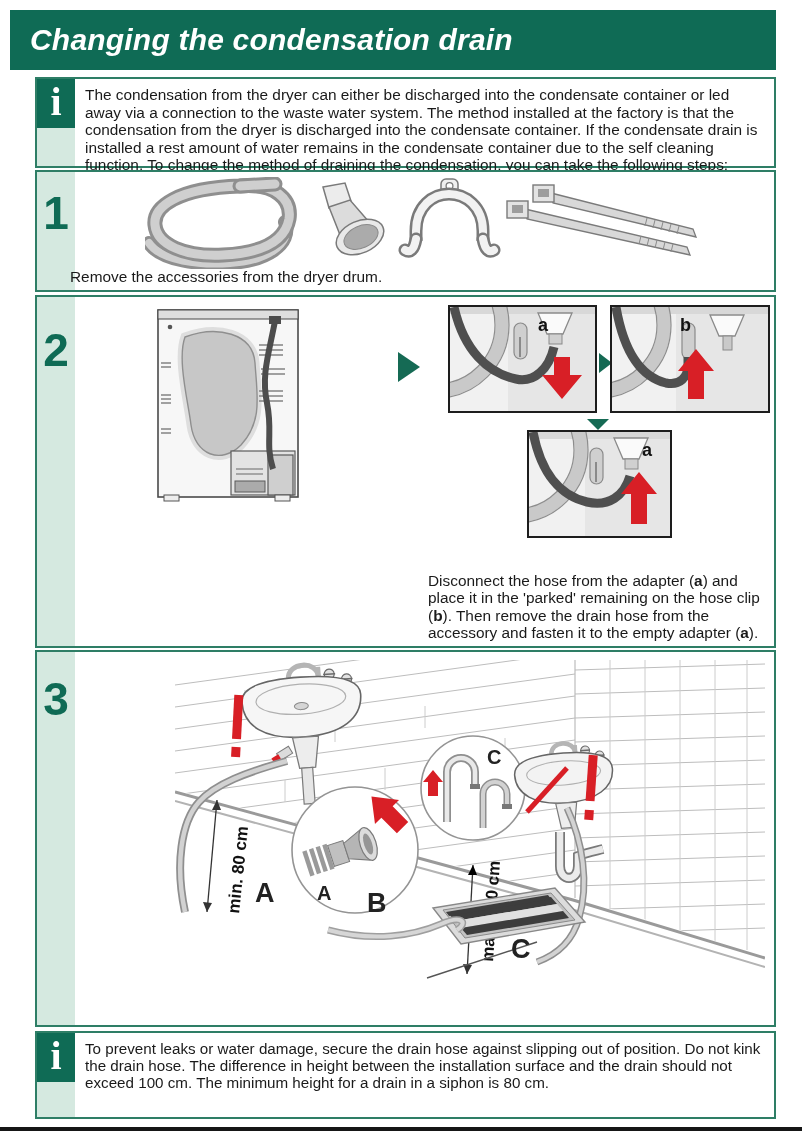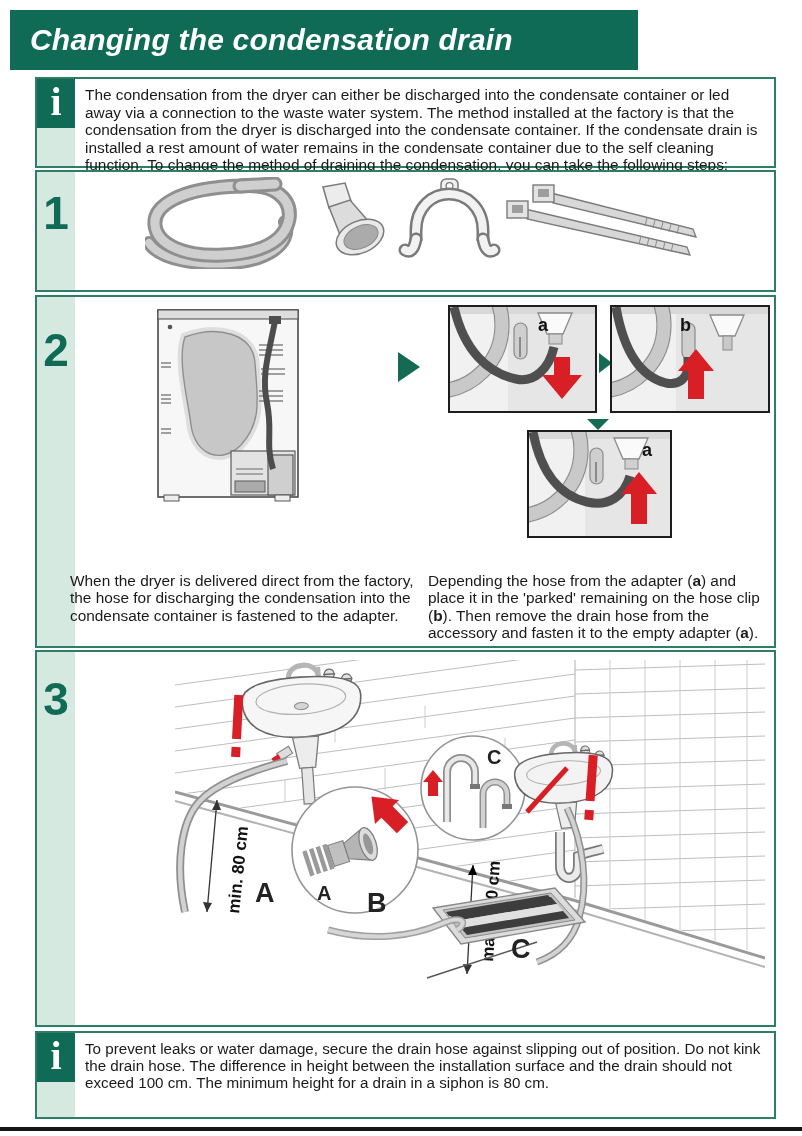--- a/index.html
+++ b/index.html
@@ -2,21 +2,21 @@
 <html><head>
 <meta charset="utf-8">
 <style>
   html,body{margin:0;padding:0;}
   body{
     width:802px;height:1136px;position:relative;background:#ffffff;
     font-family:"Liberation Sans","DejaVu Sans",sans-serif;color:#1a1a1a;
     overflow:hidden;
   }
   .banner{
-    position:absolute;left:10px;top:10px;width:628px;height:60px;
+    position:absolute;left:10px;top:10px;width:766px;height:60px;
     background:#0f6b55;color:#fff;
   }
   .banner h1{
     margin:0;padding:13px 0 0 20px;font-size:30px;font-style:italic;
     font-weight:bold;letter-spacing:.2px;
   }
   .panel{
     position:absolute;left:35px;width:741px;border:2px solid #2e7e66;
     background:#fff;box-sizing:border-box;
   }
@@ -119,20 +119,21 @@
         <line x1="172" y1="43" x2="170" y2="51"></line>
         <line x1="134" y1="53" x2="132" y2="61"></line>
           <line x1="142" y1="55" x2="140" y2="63"></line>
         <line x1="150" y1="57" x2="148" y2="65"></line>
           <line x1="158" y1="59" x2="156" y2="67"></line>
         <line x1="166" y1="61" x2="164" y2="69"></line>
       </g>
     </g>
   </svg>
 
+  <div class="caption" style="top:96px;">Remove the accessories from the dryer drum.</div>
 </section>
 
 <section class="panel" style="top:295px;height:353px;">
   <div class="strip"></div>
   <div class="step-num" style="top:26px;">2</div>
 
   <svg style="position:absolute;left:118px;top:6px;" width="146" height="200" viewBox="0 0 146 200">
     <rect x="3" y="7" width="140" height="187" fill="#f7f7f7" stroke="#4a4a4a" stroke-width="1.6"></rect>
     <rect x="3" y="7" width="140" height="9" fill="#dedede" stroke="#4a4a4a" stroke-width="1"></rect>
     <circle cx="15" cy="24" r="2.3" fill="#555"></circle>
@@ -218,25 +219,22 @@
       <rect x="61" y="16" width="13" height="36" rx="6.5" fill="#cfcfcf" stroke="#8a8a8a" stroke-width="1.2"></rect>
       <line x1="67" y1="30" x2="67" y2="50" stroke="#8a8a8a" stroke-width="2"></line>
       <path d="M 85,6 L 119,6 L 110,27 L 94,27 Z" fill="#fafafa" stroke="#8a8a8a" stroke-width="1.3"></path>
       <rect x="96" y="27" width="13" height="10" fill="#d0d0d0" stroke="#8a8a8a" stroke-width="1"></rect>
       <path d="M 4,0 C 12,42 32,64 58,70 C 80,75 95,64 101,44" fill="none" stroke="#4f4f4f" stroke-width="9"></path>
       <polygon points="110,40 128,62 118,62 118,92 102,92 102,62 92,62" fill="#d81f26"></polygon>
       <text x="113" y="24" font-size="18" font-weight="bold" fill="#111">a</text>
     </svg>
   </div>
 
-  <div class="col body-text" style="left:33px;width:352px;">
-    <p>When the dryer is delivered direct from the factory, the hose for discharging the condensation into the condensate container is fastened to the adapter.</p>
-  </div>
   <div class="col body-text" style="left:391px;width:346px;">
-    <p><span>Depending the hose from the adapter (</span><b>a</b><span>) and place it in the 'parked' remaining on the hose clip (</span><b>b</b><span>). Then remove the drain hose from the accessory and fasten it to the empty adapter (</span><b>a</b><span>).</span></p>
+    <p><span>Disconnect the hose from the adapter (</span><b>a</b><span>) and place it in the 'parked' remaining on the hose clip (</span><b>b</b><span>). Then remove the drain hose from the accessory and fasten it to the empty adapter (</span><b>a</b><span>).</span></p>
   </div>
 </section>
 
 <section class="panel" style="top:650px;height:377px;">
   <div class="strip"></div>
   <div class="step-num" style="top:20px;">3</div>
 
   <svg style="position:absolute;left:138px;top:8px;" width="590" height="325" viewBox="0 0 590 325">
     <defs>
       <clipPath id="wallL">

